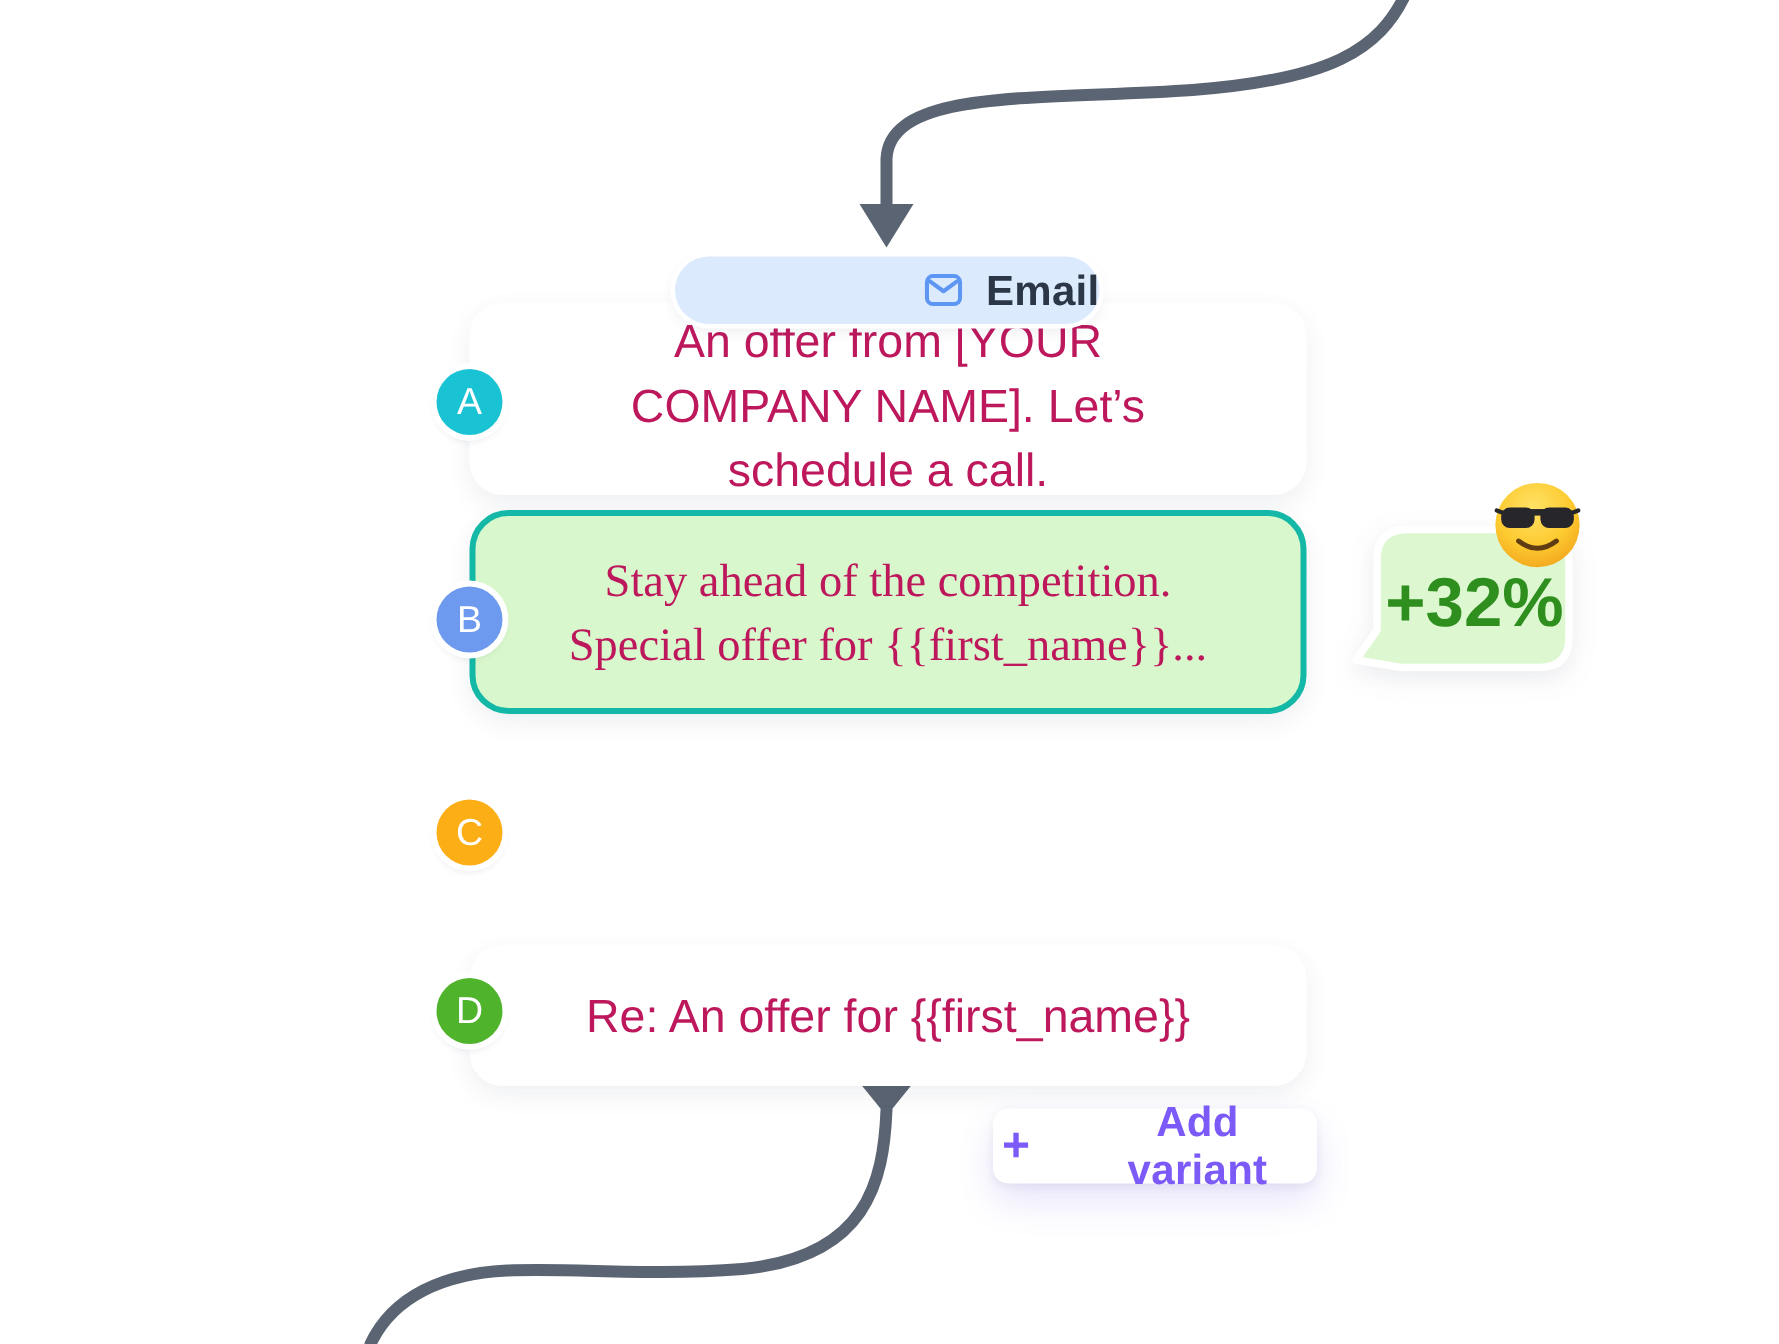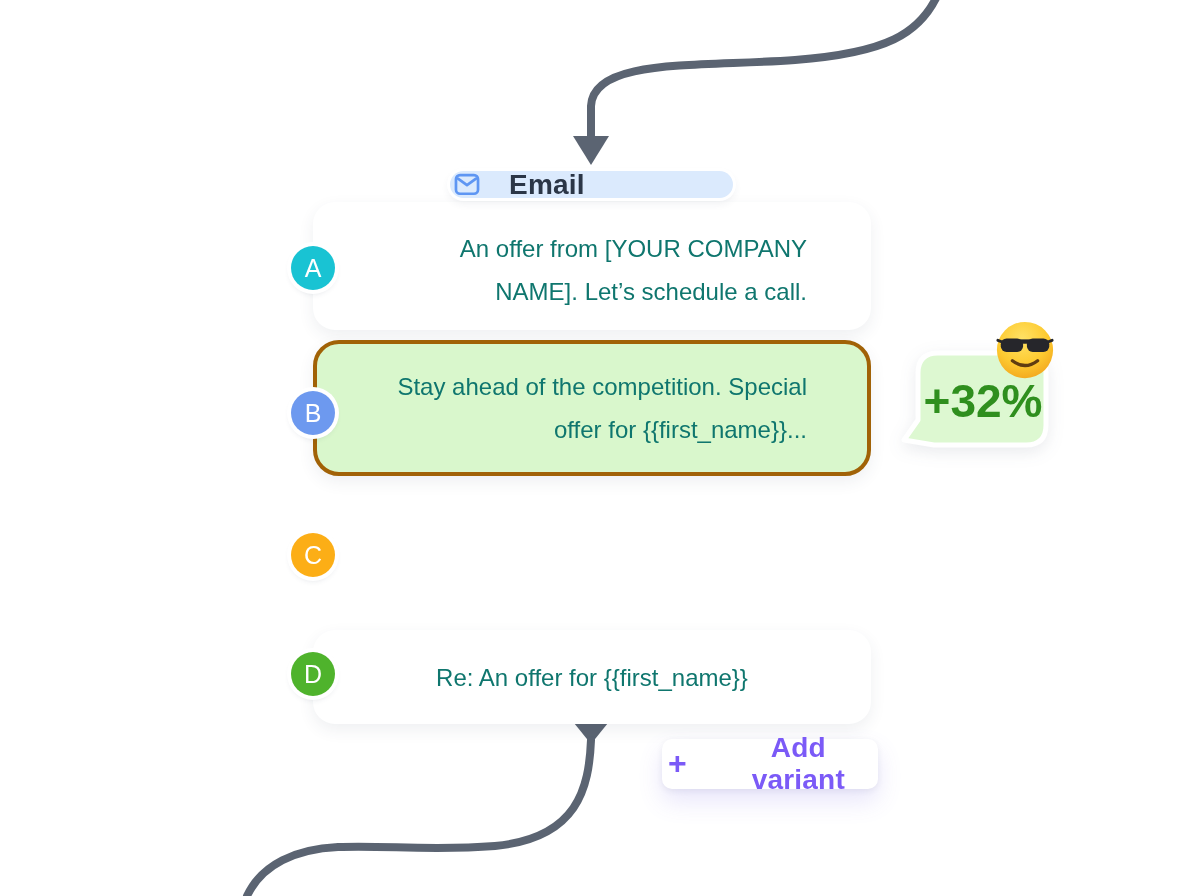--- a/index.html
+++ b/index.html
@@ -19,28 +19,28 @@
     position: absolute;
     left: 0; top: 0;
     width: 1186px; height: 896px;
     z-index: 0;
     pointer-events: none;
   }
   
   .email-pill {
     position: absolute;
     left: 450px; top: 171px;
-    width: 283px; height: 27px;
+    width: 283px; height: 45px;
     background: #dbeafd;
     border-radius: 25px;
     box-shadow: 0 0 0 3px #ffffff, 0 4px 10px rgba(45,62,90,0.10);
     display: flex;
     align-items: center;
-    justify-content: flex-start;
-    gap: 25px;
+    justify-content: flex-end;
+    gap: 11px;
     z-index: 5;
     cursor: pointer;
   }
   .email-pill .label {
     font-size: 28px;
     font-weight: bold;
     color: #2b3647;
     letter-spacing: 0.2px;
   }
   
@@ -52,30 +52,31 @@
     border-radius: 22px;
     box-shadow: 0 6px 16px rgba(45,62,90,0.08);
     display: flex;
     align-items: center;
     justify-content: center;
     z-index: 2;
     cursor: pointer;
     box-sizing: border-box;
   }
   .card.selected {
-    border: 4px solid #a16207;
+    border: 4px solid #14b8a6;
     border-radius: 26px;
     z-index: 3;
+    font-family: Liberation Serif, serif;
   }
   .card .subject {
     max-width: 430px;
-    text-align: right;
-    font-size: 24px;
+    text-align: center;
+    font-size: 31px;
     line-height: 43px;
-    color: #0f766e;
+    color: #be185d;
   }
   .card-a { top: 202px; height: 128px; padding-top: 8px; }
   .card-b { top: 340px; height: 136px; }
   .card-c { top: 483px; height: 143px; }
   .card-d { top: 630px; height: 94px; }
   
   .badge {
     position: absolute;
     left: 291px;
     width: 44px; height: 44px;

